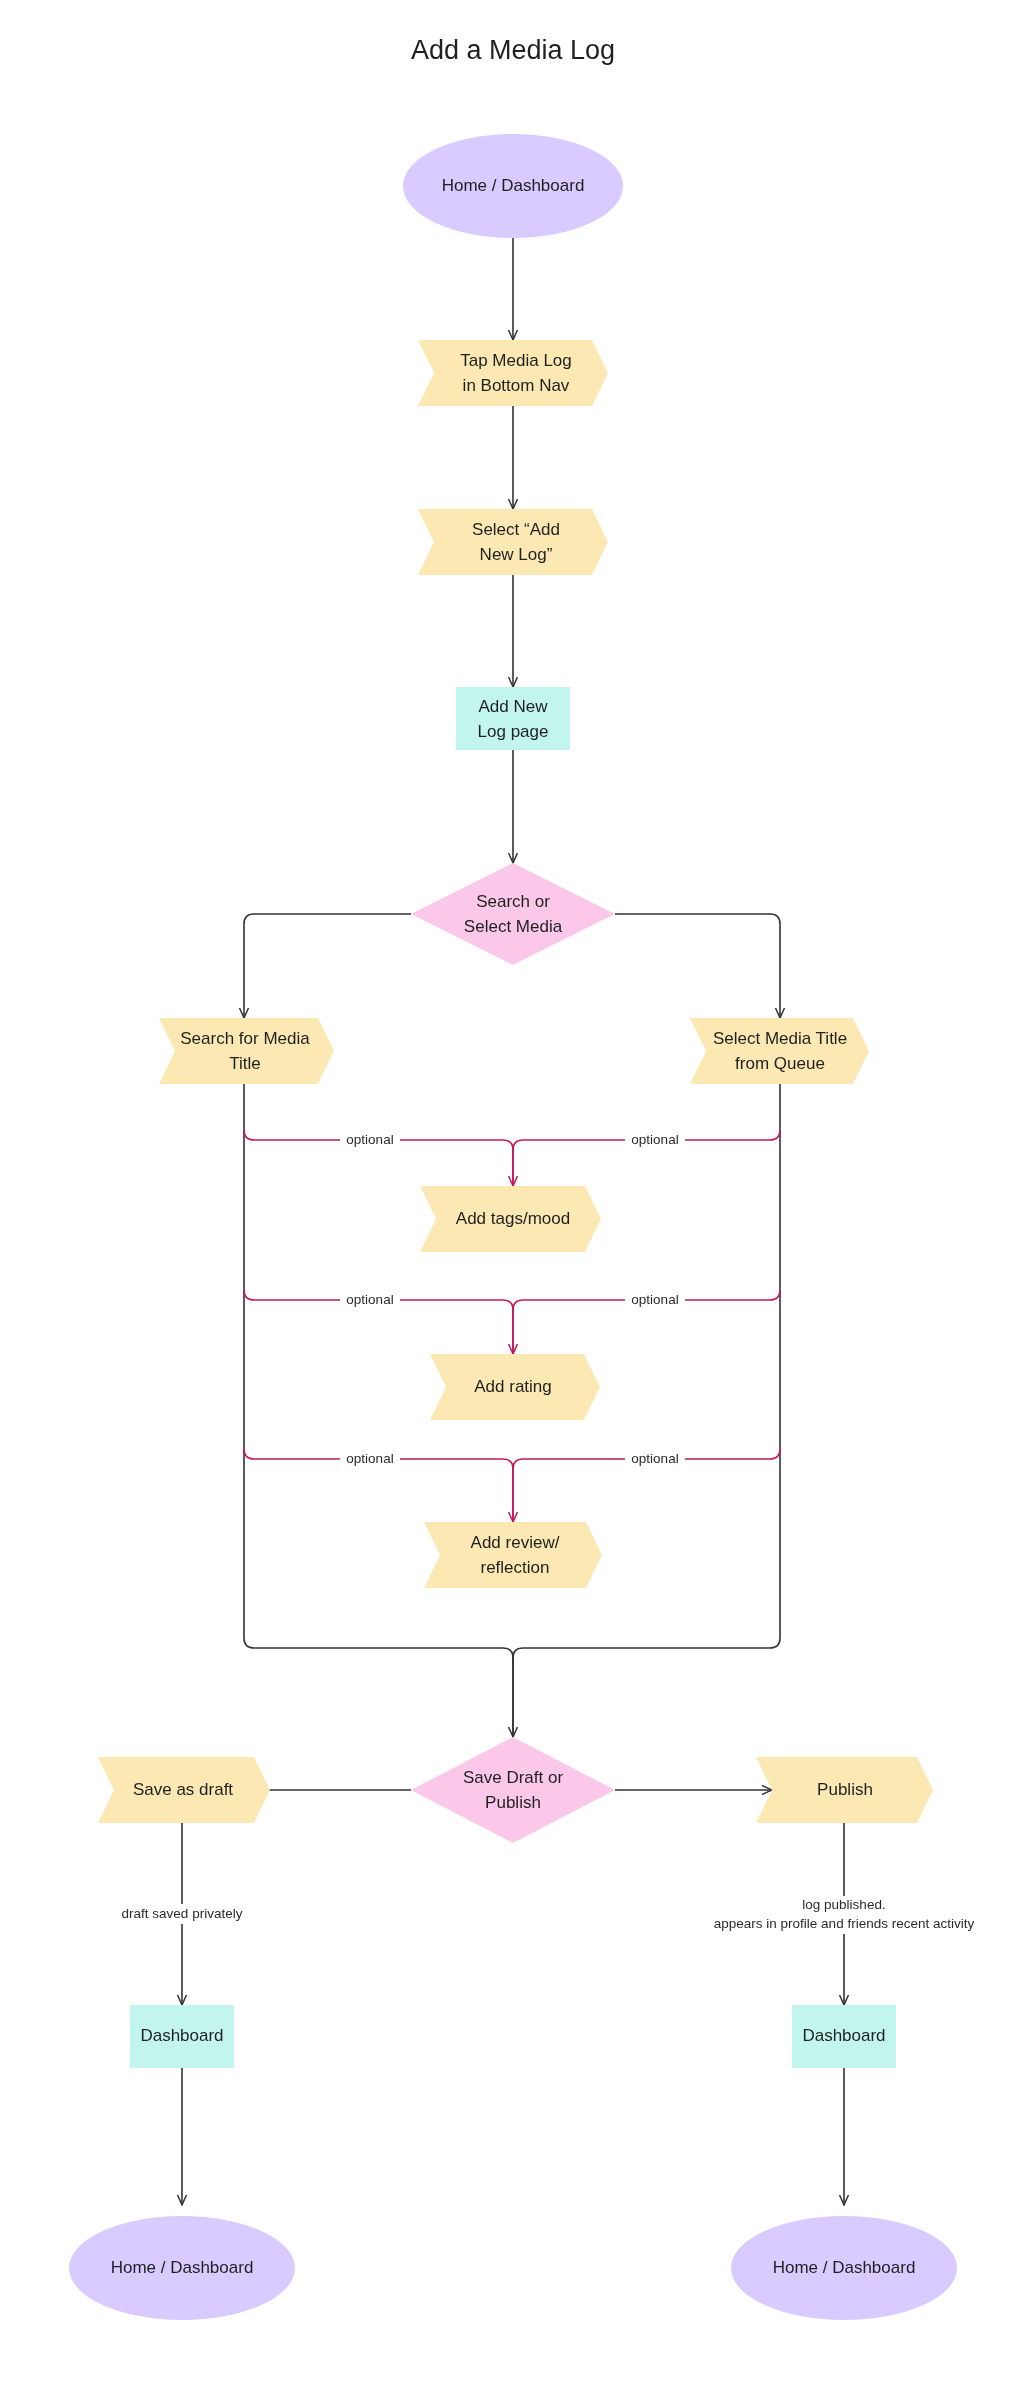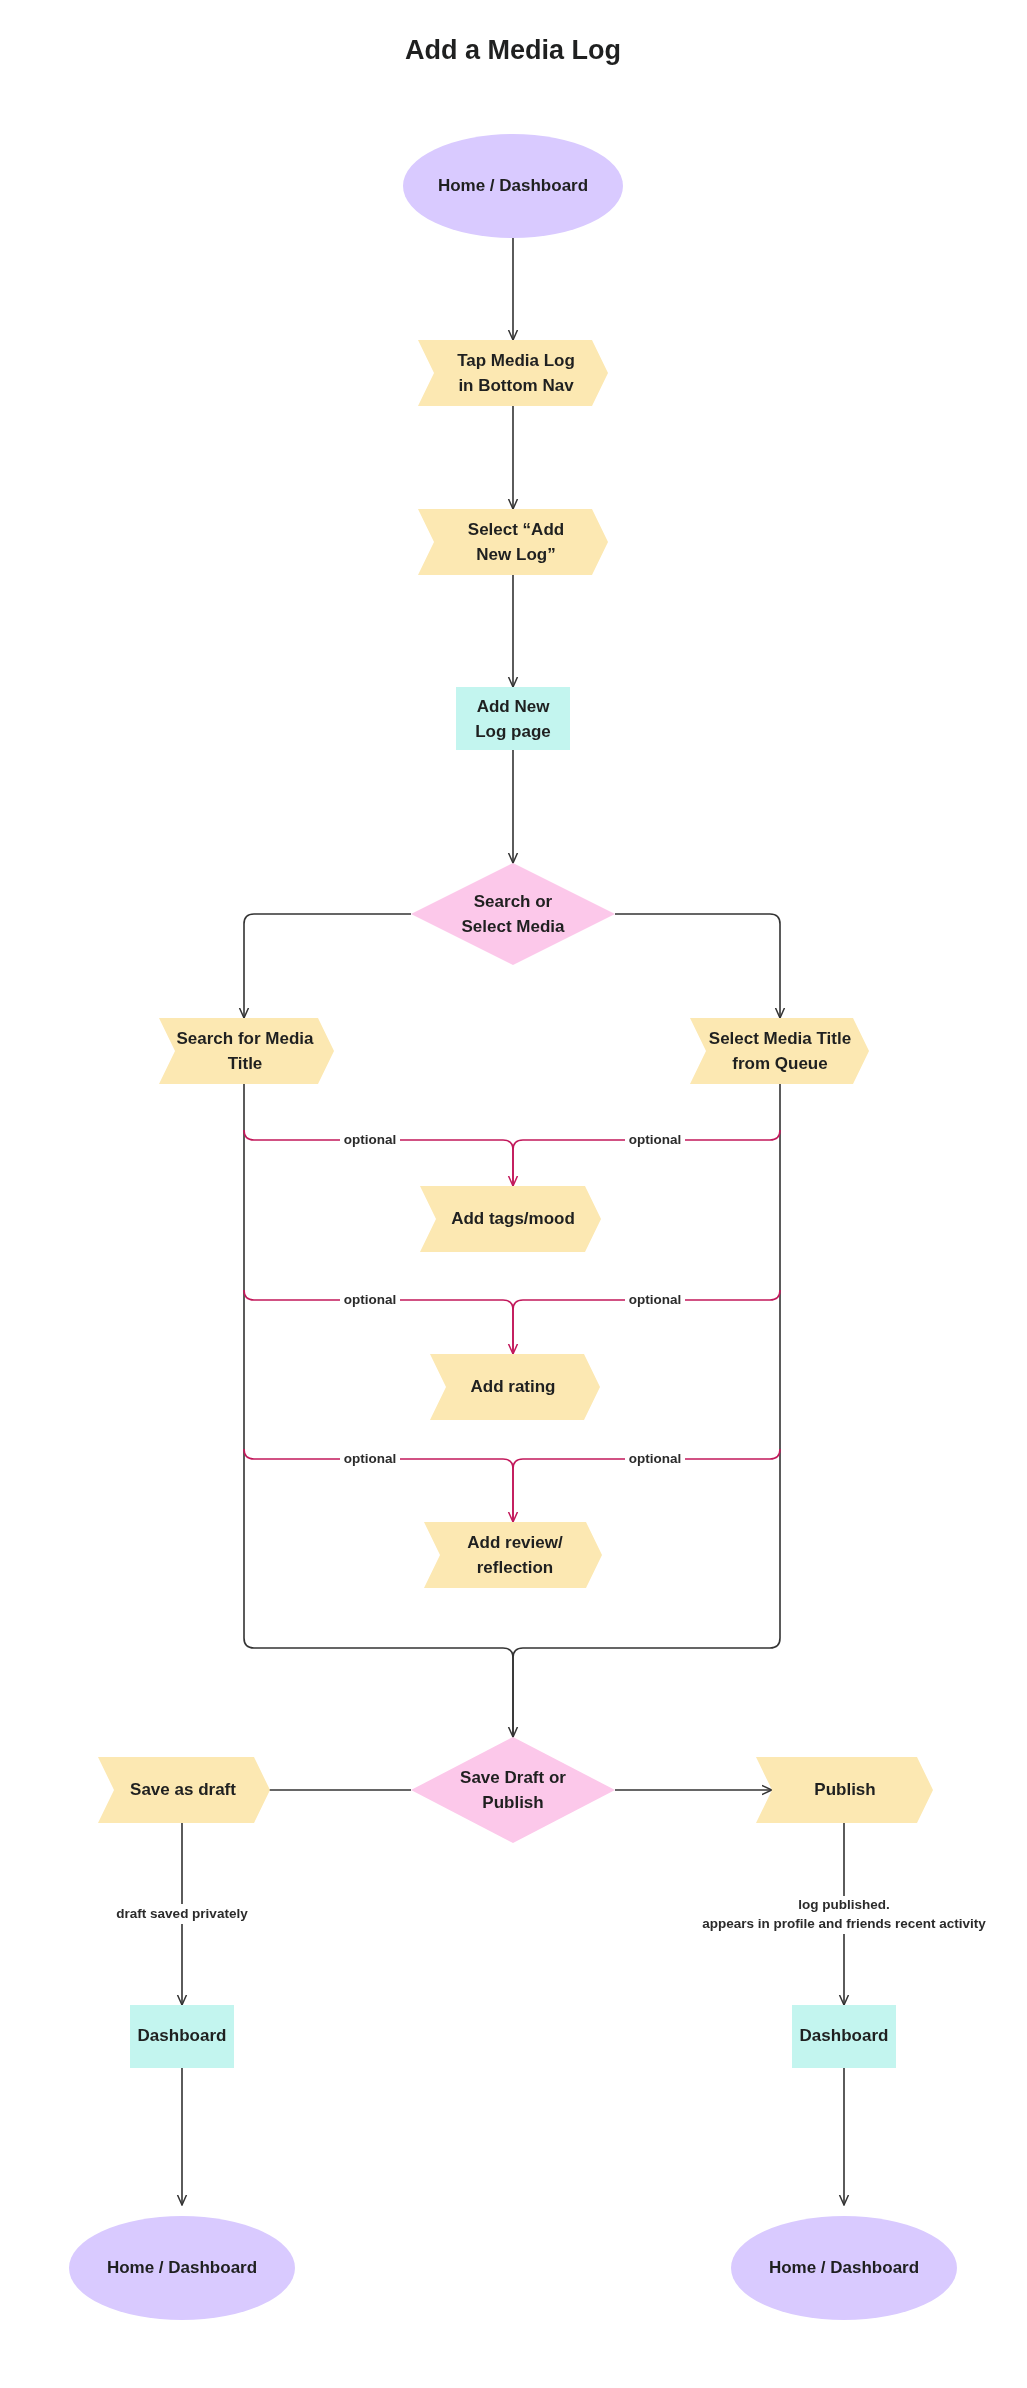--- a/index.html
+++ b/index.html
@@ -10,21 +10,20 @@
   body {
     font-family: "Liberation Sans", sans-serif;
     color: #1f2020;
   }
   #canvas {
     position: relative;
     width: 1027px;
     height: 2388px;
     background: #ffffff;
     overflow: hidden;
-    font-weight: bold;
   }
   #flow-svg {
     position: absolute;
     left: 0;
     top: 0;
     width: 1027px;
     height: 2388px;
   }
   .node-label {
     font-family: "Liberation Sans", sans-serif;

